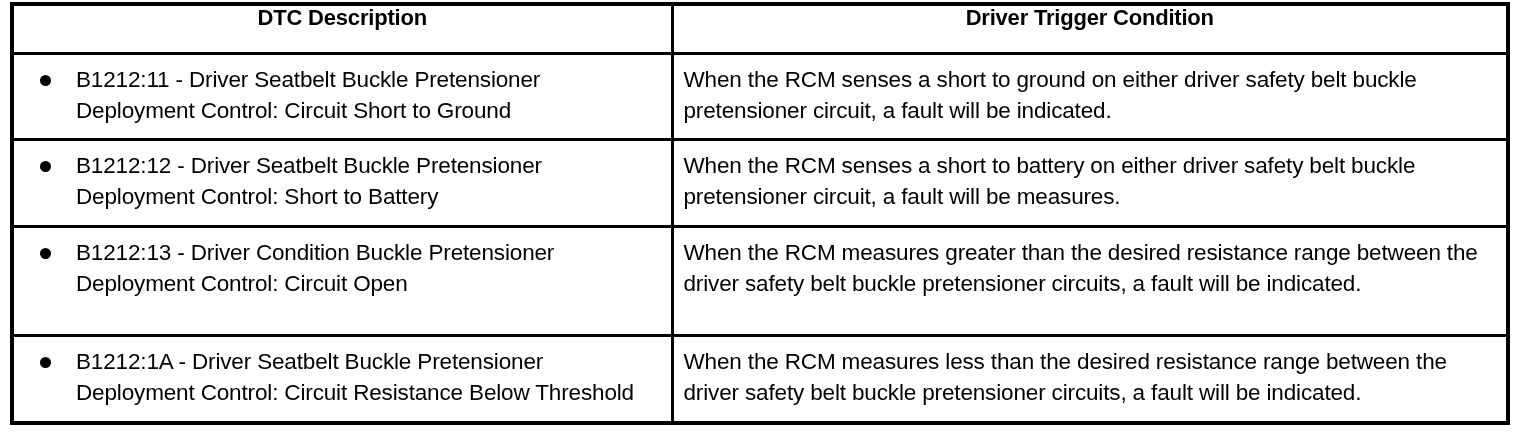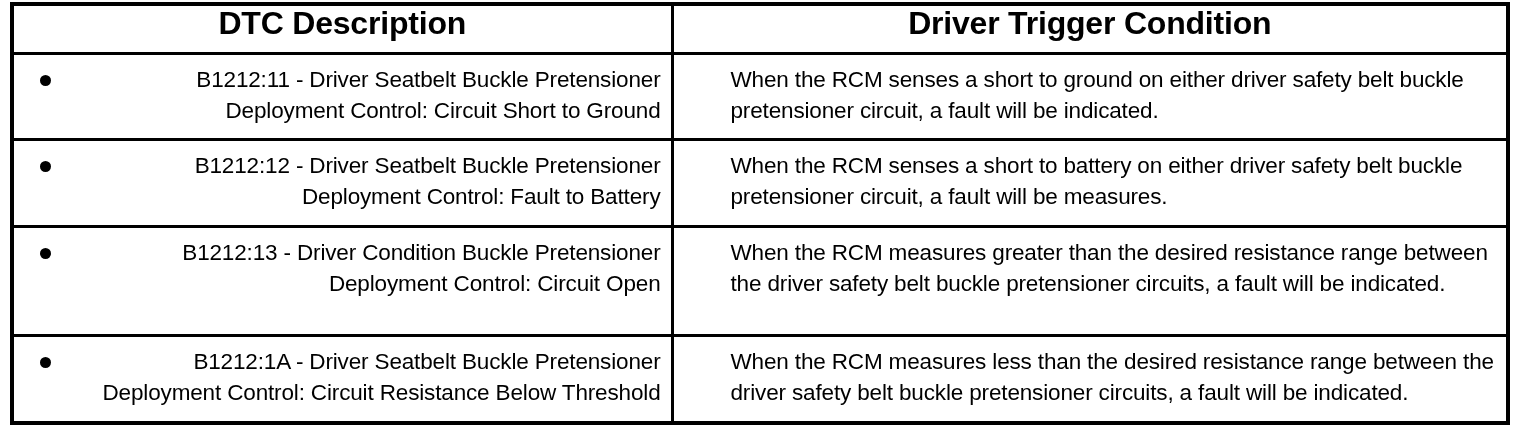--- a/index.html
+++ b/index.html
@@ -43,37 +43,36 @@
     vertical-align: top;
     box-sizing: border-box;
   }
 
   
   thead th {
     height: 49px;
     text-align: center;
     vertical-align: middle;
     font-weight: bold;
-    font-size: 32px;
+    font-size: 22px;
     letter-spacing: -0.2px;
     padding: 0 8px;
     line-height: 1.1;
   }
 
   
   tbody td {
     font-size: 22.5px;
     line-height: 31px;
     font-weight: normal;
     letter-spacing: -0.15px;
   }
 
   td.cell-desc {
     padding: 9px 10px 10px 26px;
-    text-align: right;
   }
   td.cell-cond {
     padding: 9px 10px 10px 10px;
   }
 
   .bullet-line {
     position: relative;
     padding-left: 36px;
   }
   .bullet-dot {
@@ -83,21 +82,20 @@
     width: 11px;
     height: 11px;
     background: #000000;
     border-radius: 50%;
   }
   .desc-text {
     display: block;
   }
   .cond-text {
     display: block;
-    margin-left: 47px;
   }
 
   
   tr.row-0 { height: 80px; }
   tr.row-1 { height: 79px; }
   tr.row-2 { height: 106px; }
   tr.row-3 { height: 79px; }
 </style>
 </head>
 <body>
@@ -123,21 +121,21 @@
           </div>
         </td>
         <td class="cell-cond">
           <span class="cond-text">When the RCM senses a short to ground on either driver safety belt buckle pretensioner circuit, a fault will be indicated.</span>
         </td>
       </tr>
       <tr class="row-1">
         <td class="cell-desc">
           <div class="bullet-line">
             <span class="bullet-dot"></span>
-            <span class="desc-text">B1212:12 - Driver Seatbelt Buckle Pretensioner Deployment Control: Fault to Battery</span>
+            <span class="desc-text">B1212:12 - Driver Seatbelt Buckle Pretensioner Deployment Control: Short to Battery</span>
           </div>
         </td>
         <td class="cell-cond">
           <span class="cond-text">When the RCM senses a short to battery on either driver safety belt buckle pretensioner circuit, a fault will be measures.</span>
         </td>
       </tr>
       <tr class="row-2">
         <td class="cell-desc">
           <div class="bullet-line">
             <span class="bullet-dot"></span>

